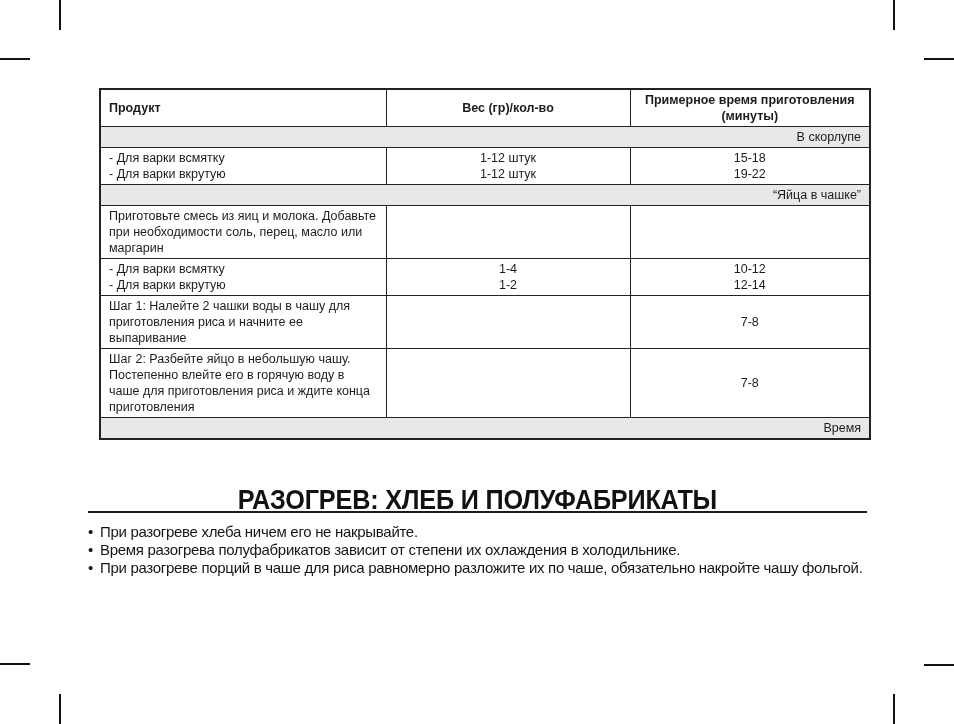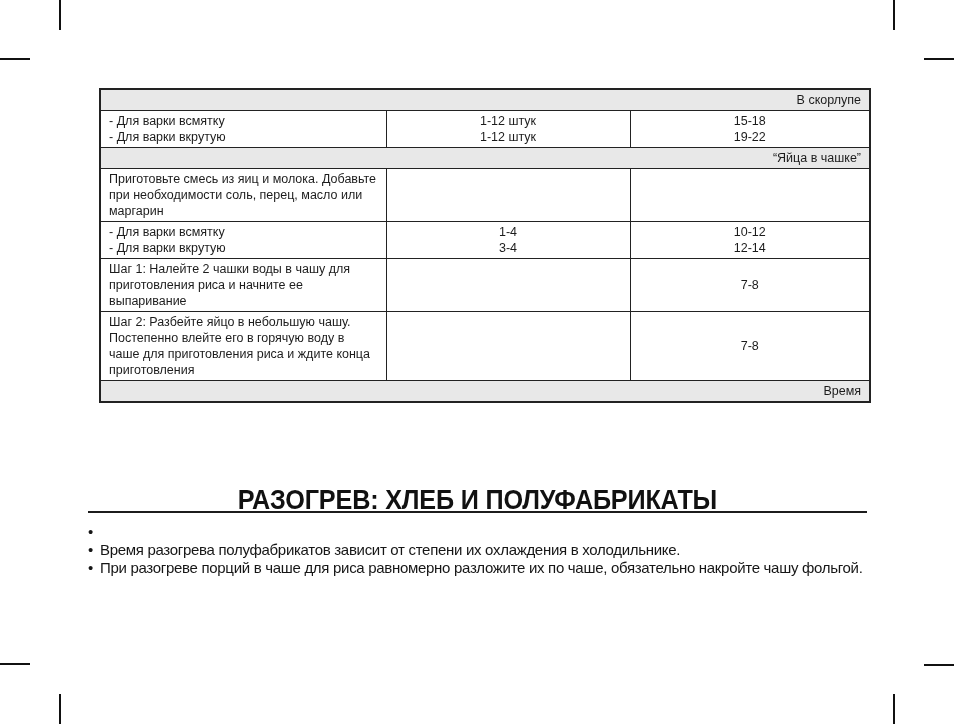--- a/index.html
+++ b/index.html
@@ -92,20 +92,26 @@
 <div class="crop h br-h"></div>
 <div class="crop v br-v"></div>
 
 <table class="cook">
   <colgroup>
     <col style="width:286px">
     <col style="width:244px">
     <col style="width:240px">
   </colgroup>
   <tbody>
+    <tr class="h-header">
+      <th class="c1">Продукт</th>
+      <th class="c2">Вес (гр)/кол-во</th>
+      <th class="c3">Примерное время приготовления
+(минуты)</th>
+    </tr>
 
     <tr class="h-section">
       <td class="section-cell" colspan="3">В скорлупе</td>
     </tr>
     <tr class="h-r1">
       <td class="c1">- Для варки всмятку
 - Для варки вкрутую</td>
       <td class="c2">1-12 штук
 1-12 штук</td>
       <td class="c3">15-18
@@ -117,21 +123,21 @@
     </tr>
     <tr class="h-r3">
       <td class="c1">Приготовьте смесь из яиц и молока. Добавьте при необходимости соль, перец, масло или маргарин</td>
       <td class="c2"></td>
       <td class="c3"></td>
     </tr>
     <tr class="h-r4">
       <td class="c1">- Для варки всмятку
 - Для варки вкрутую</td>
       <td class="c2">1-4
-3-4</td>
+1-2</td>
       <td class="c3">10-12
 12-14</td>
     </tr>
 
     <tr class="h-r6">
       <td class="c1">Шаг 1: Налейте 2 чашки воды в чашу для приготовления риса и начните ее выпаривание</td>
       <td class="c2"></td>
       <td class="c3">7-8</td>
     </tr>
     <tr class="h-r7">
@@ -147,20 +153,21 @@
 </table>
 
 <div class="reheat-title">
   <span>РАЗОГРЕВ: ХЛЕБ И ПОЛУФАБРИКАТЫ</span>
 </div>
 <div class="reheat-rule"></div>
 
 <ul class="notes">
   <li>
     <span class="dot">•</span>
+    <span>При разогреве хлеба ничем его не накрывайте.</span>
   </li>
   <li>
     <span class="dot">•</span>
     <span>Время разогрева полуфабрикатов зависит от степени их охлаждения в холодильнике.</span>
   </li>
   <li>
     <span class="dot">•</span>
     <span>При разогреве порций в чаше для риса равномерно разложите их по чаше, обязательно накройте чашу фольгой.</span>
   </li>
 </ul>

